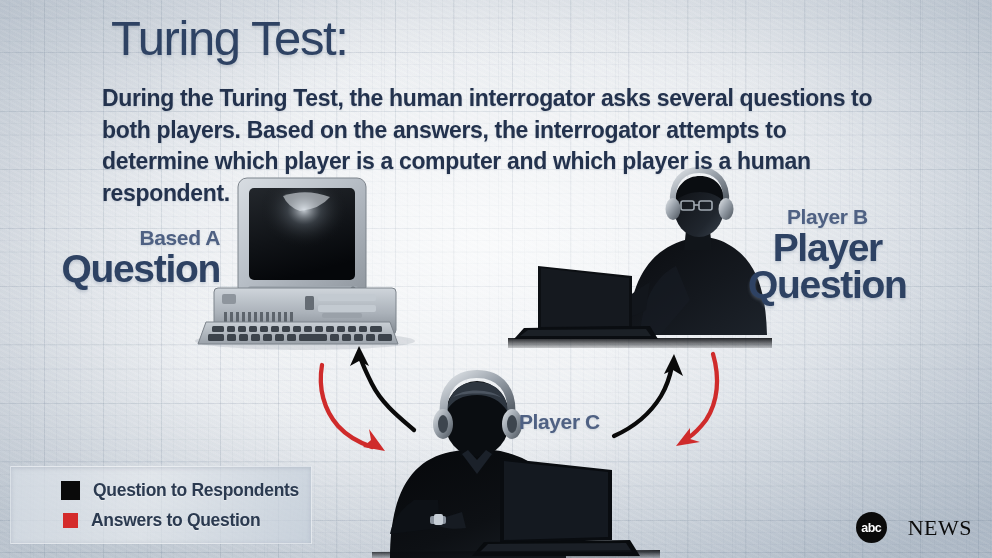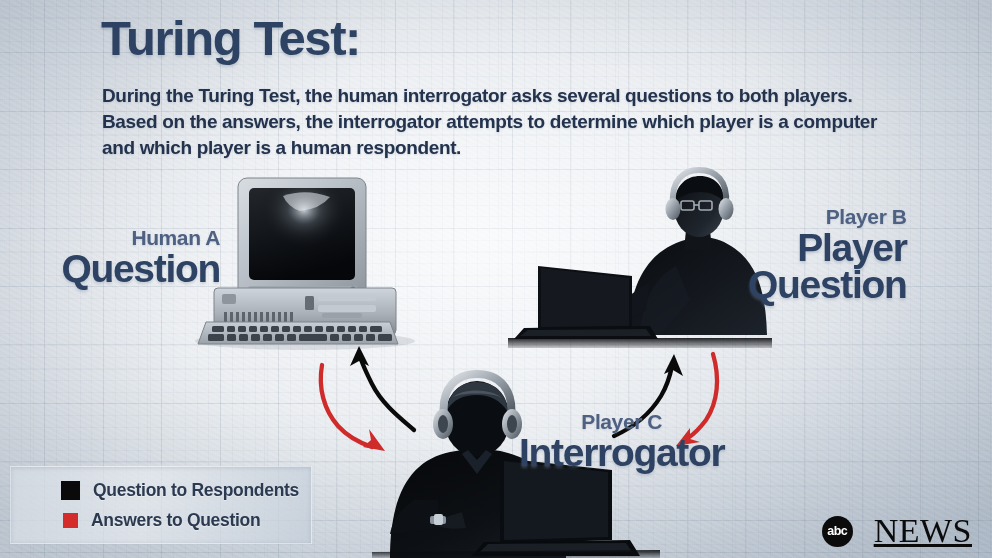--- a/index.html
+++ b/index.html
@@ -36,43 +36,43 @@
     background:radial-gradient(ellipse 70% 65% at 50% 45%, rgba(255,255,255,0.55) 0%, rgba(255,255,255,0.12) 52%, rgba(120,136,154,0.22) 100%);
   }
   .noise{
     position:absolute;inset:0;pointer-events:none;opacity:.35;
     background-image:
       repeating-linear-gradient(27deg, rgba(255,255,255,0.28) 0 2px, rgba(170,182,196,0.06) 2px 5px);
   }
 
   
   #title{
-    position:absolute;left:101px;top:14px;
-    font-size:49px;font-weight:bold;letter-spacing:-1.4px;
+    position:absolute;left:111px;top:14px;
+    font-size:49px;font-weight:normal;letter-spacing:-1.4px;
     color:#2e4263;line-height:1;
     text-shadow:0 2px 3px rgba(120,134,152,0.35);
   }
   #desc{
     position:absolute;left:102px;top:83px;width:786px;
-    font-size:19px;font-weight:bold;line-height:1.38;
+    font-size:23px;font-weight:bold;line-height:1.38;
     color:#23324d;letter-spacing:-0.35px;
     text-shadow:0 1px 2px rgba(140,152,168,0.3);
   }
 
   .lbl-small{
     font-size:21px;font-weight:bold;color:#4f6183;letter-spacing:-0.4px;
     text-shadow:0 1px 2px rgba(150,162,178,0.35);
   }
   .lbl-big{
     font-size:39px;font-weight:bold;color:#2e4263;letter-spacing:-1.3px;line-height:0.96;
     text-shadow:0 2px 3px rgba(130,144,162,0.35);
   }
 
   #labelA{position:absolute;right:772px;top:226px;text-align:right;}
-  #labelB{position:absolute;left:748px;top:205px;text-align:right;}
+  #labelB{position:absolute;left:748px;top:205px;text-align:center;}
   #labelC{position:absolute;left:519px;top:410px;text-align:center;}
 
   
   #legend{
     position:absolute;left:10px;top:466px;width:302px;height:78px;
     background:linear-gradient(100deg, rgba(214,221,229,0.78), rgba(234,238,242,0.62) 45%, rgba(198,208,219,0.78));
     border:1px solid rgba(255,255,255,0.35);
     box-shadow:0 1px 4px rgba(110,125,142,0.25) inset;
     display:flex;flex-direction:column;justify-content:center;gap:9px;padding-left:26px;box-sizing:border-box;
   }
@@ -87,21 +87,21 @@
 
   
   #abcnews{position:absolute;right:20px;top:512px;display:flex;align-items:center;gap:21px;}
   #abc-circle{
     width:31px;height:31px;border-radius:50%;background:#0b0b0b;
     display:flex;align-items:center;justify-content:center;
     color:#fff;font-size:12.5px;font-weight:bold;letter-spacing:-0.6px;
     font-family:"Liberation Sans", sans-serif;
   }
   #news-word{
-    font-family:"Liberation Serif", serif;font-size:34px;color:#0b0b0b;letter-spacing:0.5px;text-decoration:underline;
+    font-family:"Liberation Serif", serif;font-size:22px;color:#0b0b0b;letter-spacing:0.5px;
   }
 
   
   svg.art{position:absolute;left:0;top:0;width:992px;height:558px;overflow:visible;}
   svg.art.under{z-index:1;}
   svg.art.over{z-index:3;}
   .txt{z-index:4;}
 </style>
 </head>
 <body>
@@ -301,33 +301,32 @@
 
       <path d="M372 552 L660 550 L660 558 L372 558 Z" fill="url(#deskShadow)"></path>
     </g>
   </svg>
 
   <div class="txt" style="position:absolute;inset:0;">
     <div id="title">Turing Test:</div>
     <div id="desc">During the Turing Test, the human interrogator asks several questions to both players. Based on the answers, the interrogator attempts to determine which player is a computer and which player is a human respondent.</div>
 
     <div id="labelA">
-      <div class="lbl-small">Human A</div>
+      <div class="lbl-small">Based A</div>
       <div class="lbl-big">Question</div>
     </div>
 
     <div id="labelB">
       <div class="lbl-small">Player B</div>
       <div class="lbl-big">Player</div>
       <div class="lbl-big">Question</div>
     </div>
 
     <div id="labelC">
       <div class="lbl-small">Player C</div>
-      <div class="lbl-big">Interrogator</div>
     </div>
   </div>
 
   <svg class="art over" viewBox="0 0 992 558" xmlns="http://www.w3.org/2000/svg">
 
     <g>
       <path d="M414 430 C400 418 382 404 372 384 C366 372 362 364 360 356" fill="none" stroke="#0a0a0a" stroke-width="4.3" stroke-linecap="round"></path>
       <path d="M359 346 L350 366 L359 361 L369 366 Z" fill="#0a0a0a"></path>
     </g>
 

